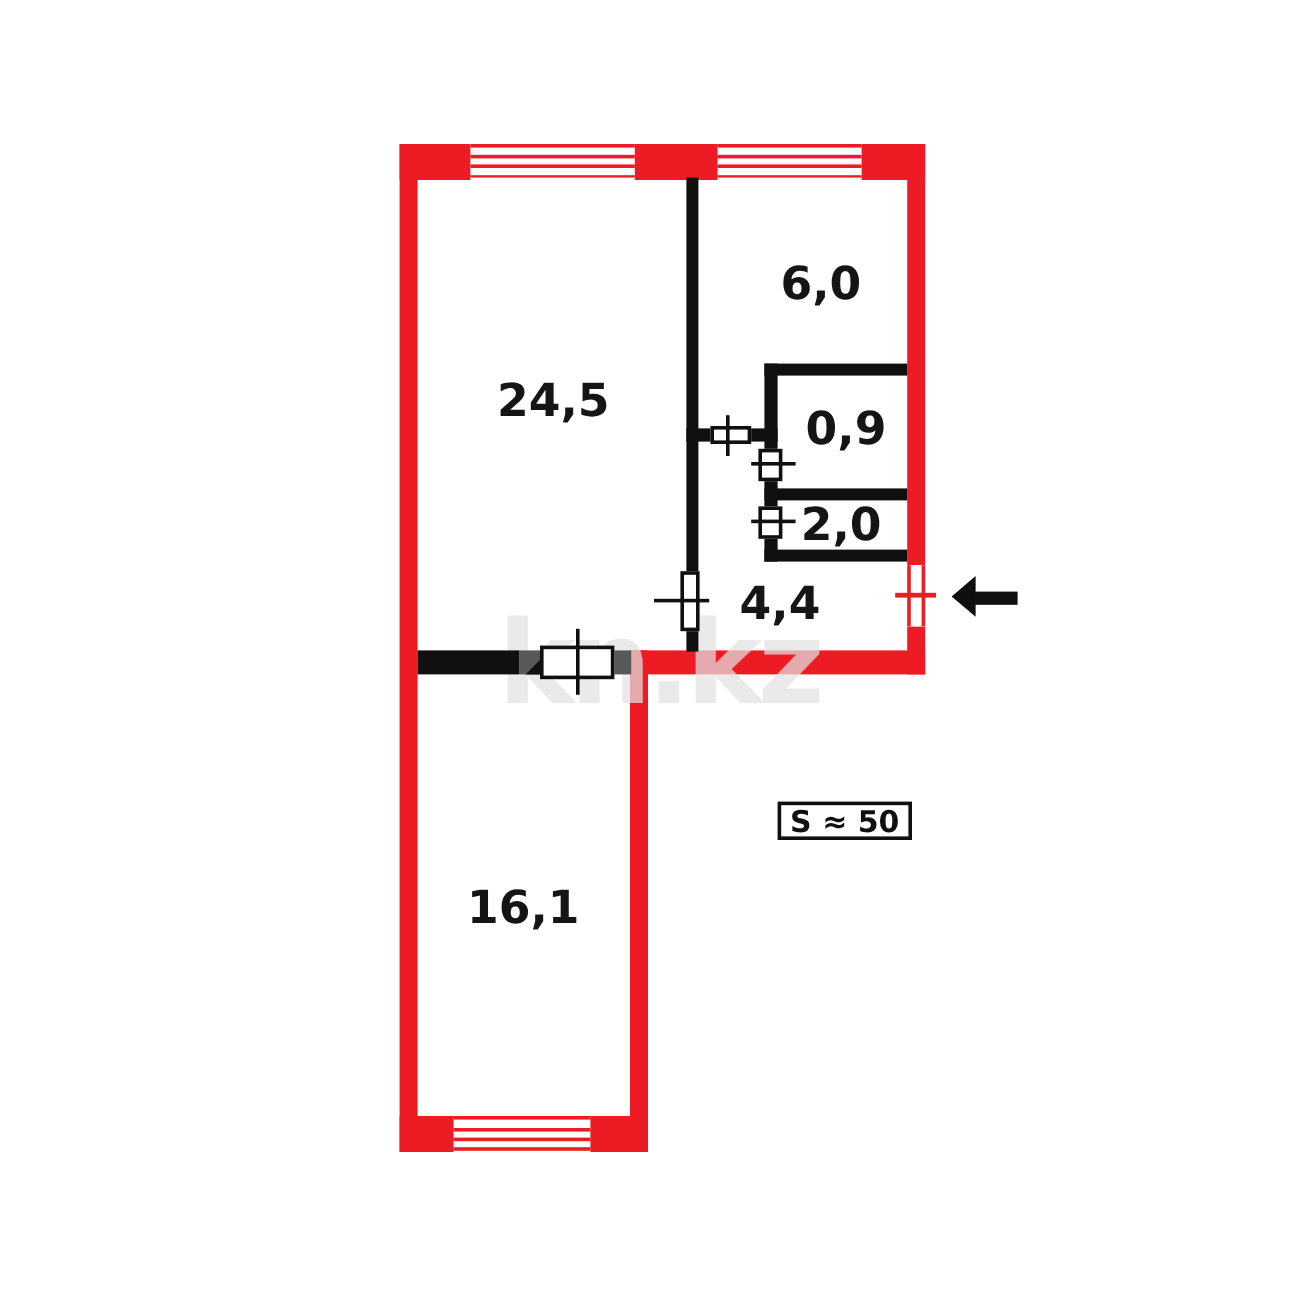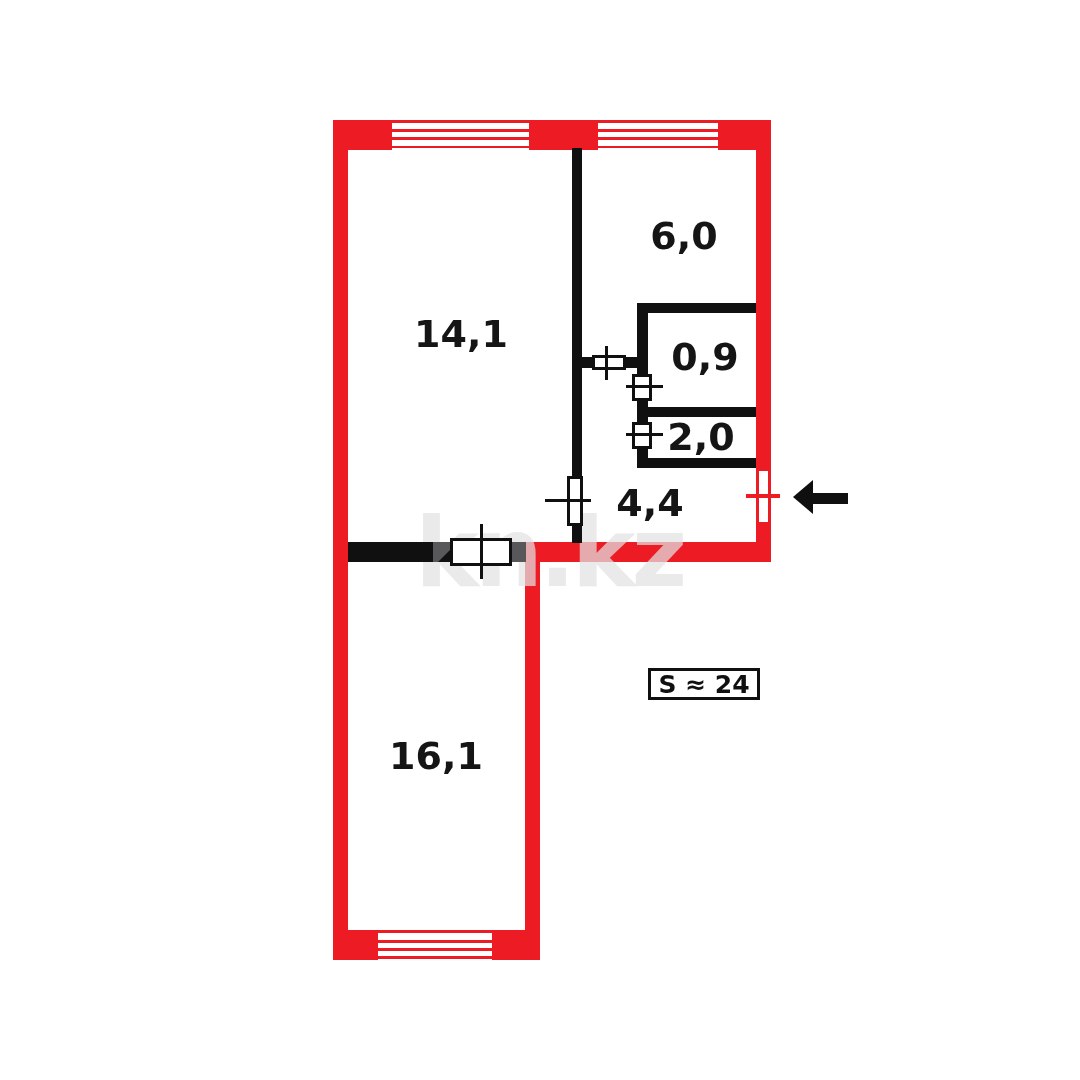--- a/index.html
+++ b/index.html
@@ -92,22 +92,22 @@
   <div class="a" style="left:756px;top:471px;width:15px;height:51px;background:#fff"></div>
   <div class="a red" style="left:756px;top:471px;width:3px;height:51px"></div>
   <div class="a red" style="left:768px;top:471px;width:3px;height:51px"></div>
   <div class="a red" style="left:746px;top:494px;width:34px;height:4px"></div>
 
   <div>
     <div class="ah" style="left:793px;top:480px"></div>
     <div class="a blk" style="left:811px;top:493px;width:37px;height:11px"></div>
   </div>
 
-  <div class="room-label" style="left:461px;top:334px">14,1</div>
+  <div class="room-label" style="left:461px;top:334px">24,5</div>
   <div class="room-label" style="left:684px;top:236px">6,0</div>
   <div class="room-label" style="left:705px;top:357px">0,9</div>
   <div class="room-label" style="left:701px;top:437px">2,0</div>
   <div class="room-label" style="left:650px;top:503px">4,4</div>
   <div class="room-label" style="left:436px;top:756px">16,1</div>
 
-  <div class="sbox">S ≈ 24</div>
+  <div class="sbox">S ≈ 50</div>
 
 </div>
 
 </body></html>

